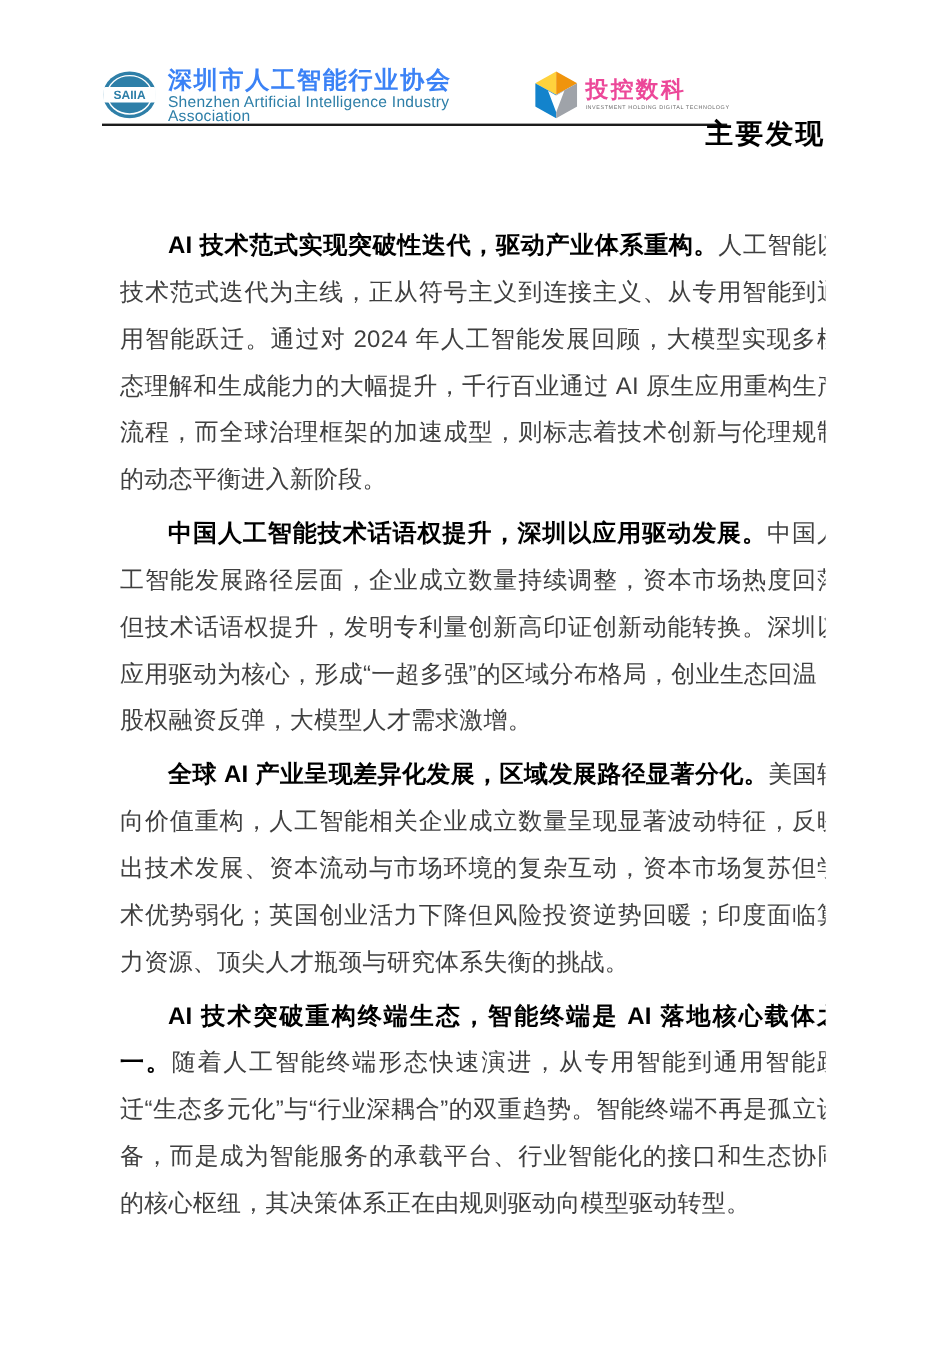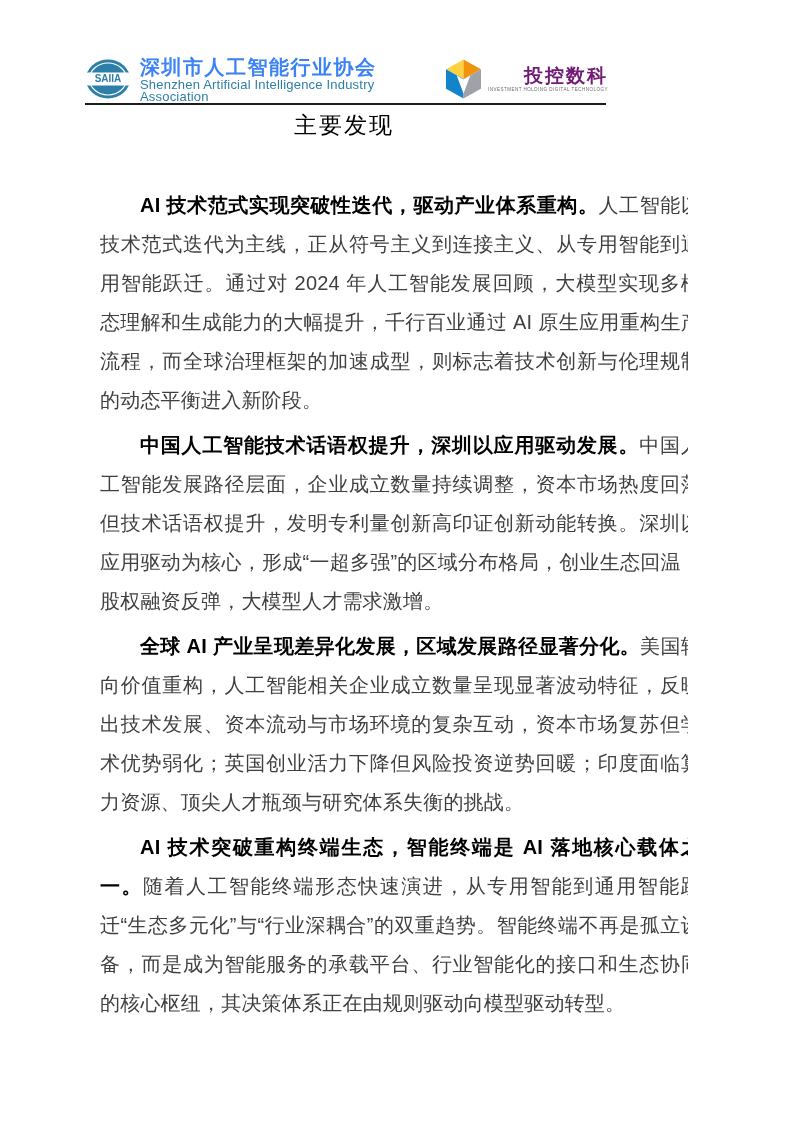--- a/index.html
+++ b/index.html
@@ -45,24 +45,23 @@
     line-height: 12px;
   }
   .logo-right {
     display: flex;
     align-items: center;
     gap: 7px;
   }
   .brand .zh {
     font-size: 19px;
     font-weight: 900;
-    color: #701a75;
+    color: #ec4899;
     letter-spacing: 2px;
     line-height: 22px;
-    text-align: right;
   }
   .brand .en {
     font-size: 4.5px;
     color: #6a6a6a;
     letter-spacing: 0.5px;
     white-space: nowrap;
     line-height: 6px;
   }
   .rule {
     position: absolute;
@@ -70,27 +69,27 @@
     right: 82px;
     top: 103px;
     height: 0;
     border: none;
     border-top: 2px solid #1c1c1c;
     margin: 0;
   }
   
   .title {
     position: absolute;
-    top: 110px;
+    top: 96px;
     left: 0;
     width: 100%;
     margin: 0;
-    text-align: center;
+    text-align: right;
     font-size: 23px;
-    font-weight: normal;
+    font-weight: bold;
     color: #000000;
     letter-spacing: 2px;
   }
   
   .content {
     position: absolute;
     top: 186px;
     left: 100px;
     width: 601px;
   }

